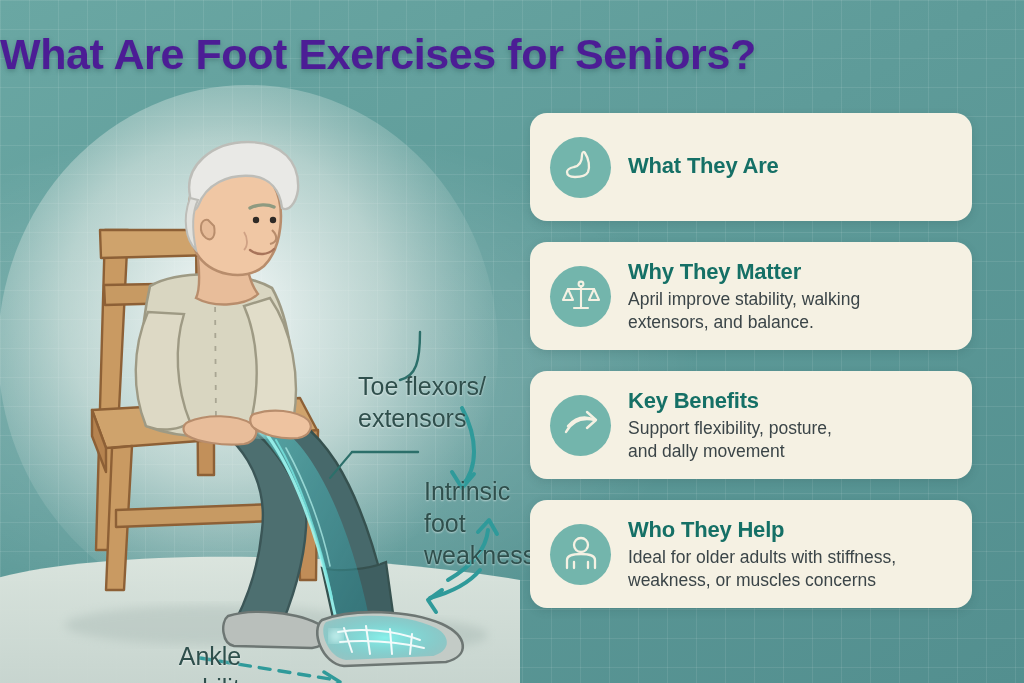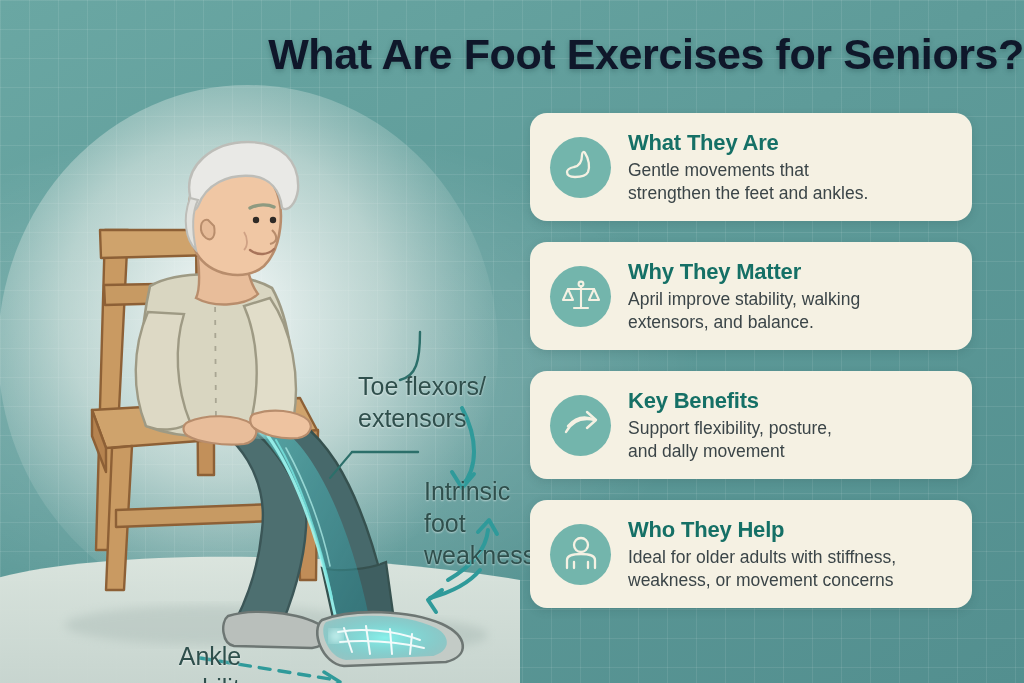--- a/index.html
+++ b/index.html
@@ -20,23 +20,23 @@
   }
   #bg-vignette {
     position:absolute; inset:0;
     background:radial-gradient(ellipse 70% 60% at 25% 55%, rgba(255,255,255,.30), rgba(255,255,255,0) 62%);
     pointer-events:none;
   }
 
   
   #title {
     position:absolute; top:30px; left:0; width:1024px;
-    text-align:right;
+    text-align:left;
     font-size:43px; font-weight:bold; letter-spacing:-0.4px;
-    color:#0f172a;
+    color:#4c1d95;
     text-shadow:0 2px 5px rgba(30,70,70,.35);
   }
 
   
   #illo { position:absolute; left:0; top:80px; width:520px; height:603px; }
   #illo svg { display:block; }
 
   .anno {
     position:absolute;
     color:#2f4f4c;
@@ -242,24 +242,20 @@
 <div id="cards">
 
   <div class="card">
     <div class="card-icon">
       <svg width="40" height="40" viewBox="0 0 40 40" fill="none" stroke="#f5f1e3" stroke-width="2.3" stroke-linecap="round" stroke-linejoin="round">
         <path d="M24 6 C 28 12, 29 20, 27 25 C 25 29, 20 30, 14 30 C 9 30, 6 28, 6 25 C 6 22, 9 21, 13 20 C 18 19, 21 15, 21 8 C 21 5, 23 4, 24 6 Z"></path>
       </svg>
     </div>
     <div class="card-text">
       <div class="card-title">What They Are</div>
-      <div class="card-body">
-        <div>Gentle movements that</div>
-        <div>strengthen the feet and ankles.</div>
-      </div>
     </div>
   </div>
 
   <div class="card">
     <div class="card-icon">
       <svg width="40" height="40" viewBox="0 0 40 40" fill="none" stroke="#f5f1e3" stroke-width="2.1" stroke-linecap="round" stroke-linejoin="round">
         <circle cx="20" cy="8" r="2.4"></circle>
         <path d="M20 10.4 L 20 32"></path>
         <path d="M7 13 L 33 13"></path>
         <path d="M13 32 L 27 32"></path>
@@ -299,18 +295,18 @@
         <circle cx="20" cy="11" r="7"></circle>
         <path d="M6 34 L 6 26 C 6 22, 10 20, 20 20 C 30 20, 34 22, 34 26 L 34 34"></path>
         <path d="M13 34 L 13 28"></path>
         <path d="M27 34 L 27 28"></path>
       </svg>
     </div>
     <div class="card-text">
       <div class="card-title">Who They Help</div>
       <div class="card-body">
         <div>Ideal for older adults with stiffness,</div>
-        <div>weakness, or movement concerns</div>
+        <div>weakness, or muscles concerns</div>
       </div>
     </div>
   </div>
 
 </div>
 
 </body></html>

